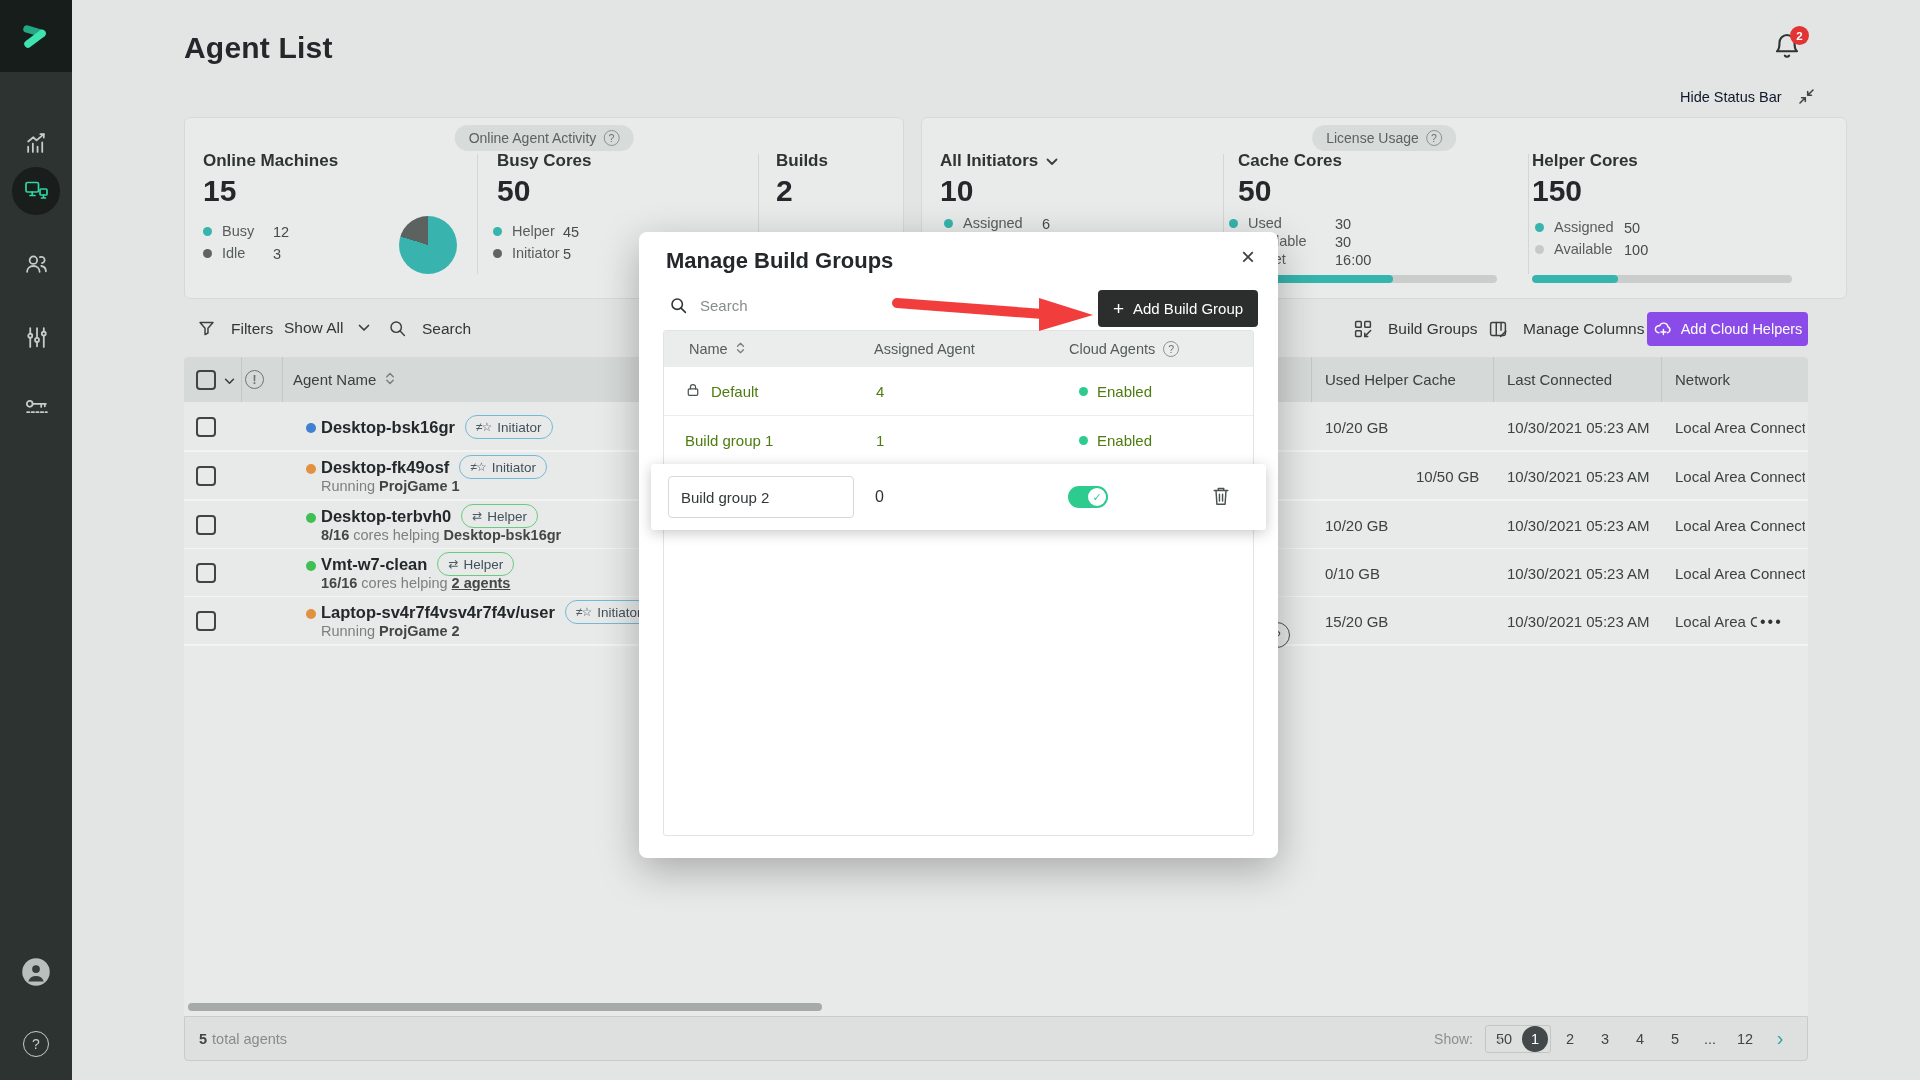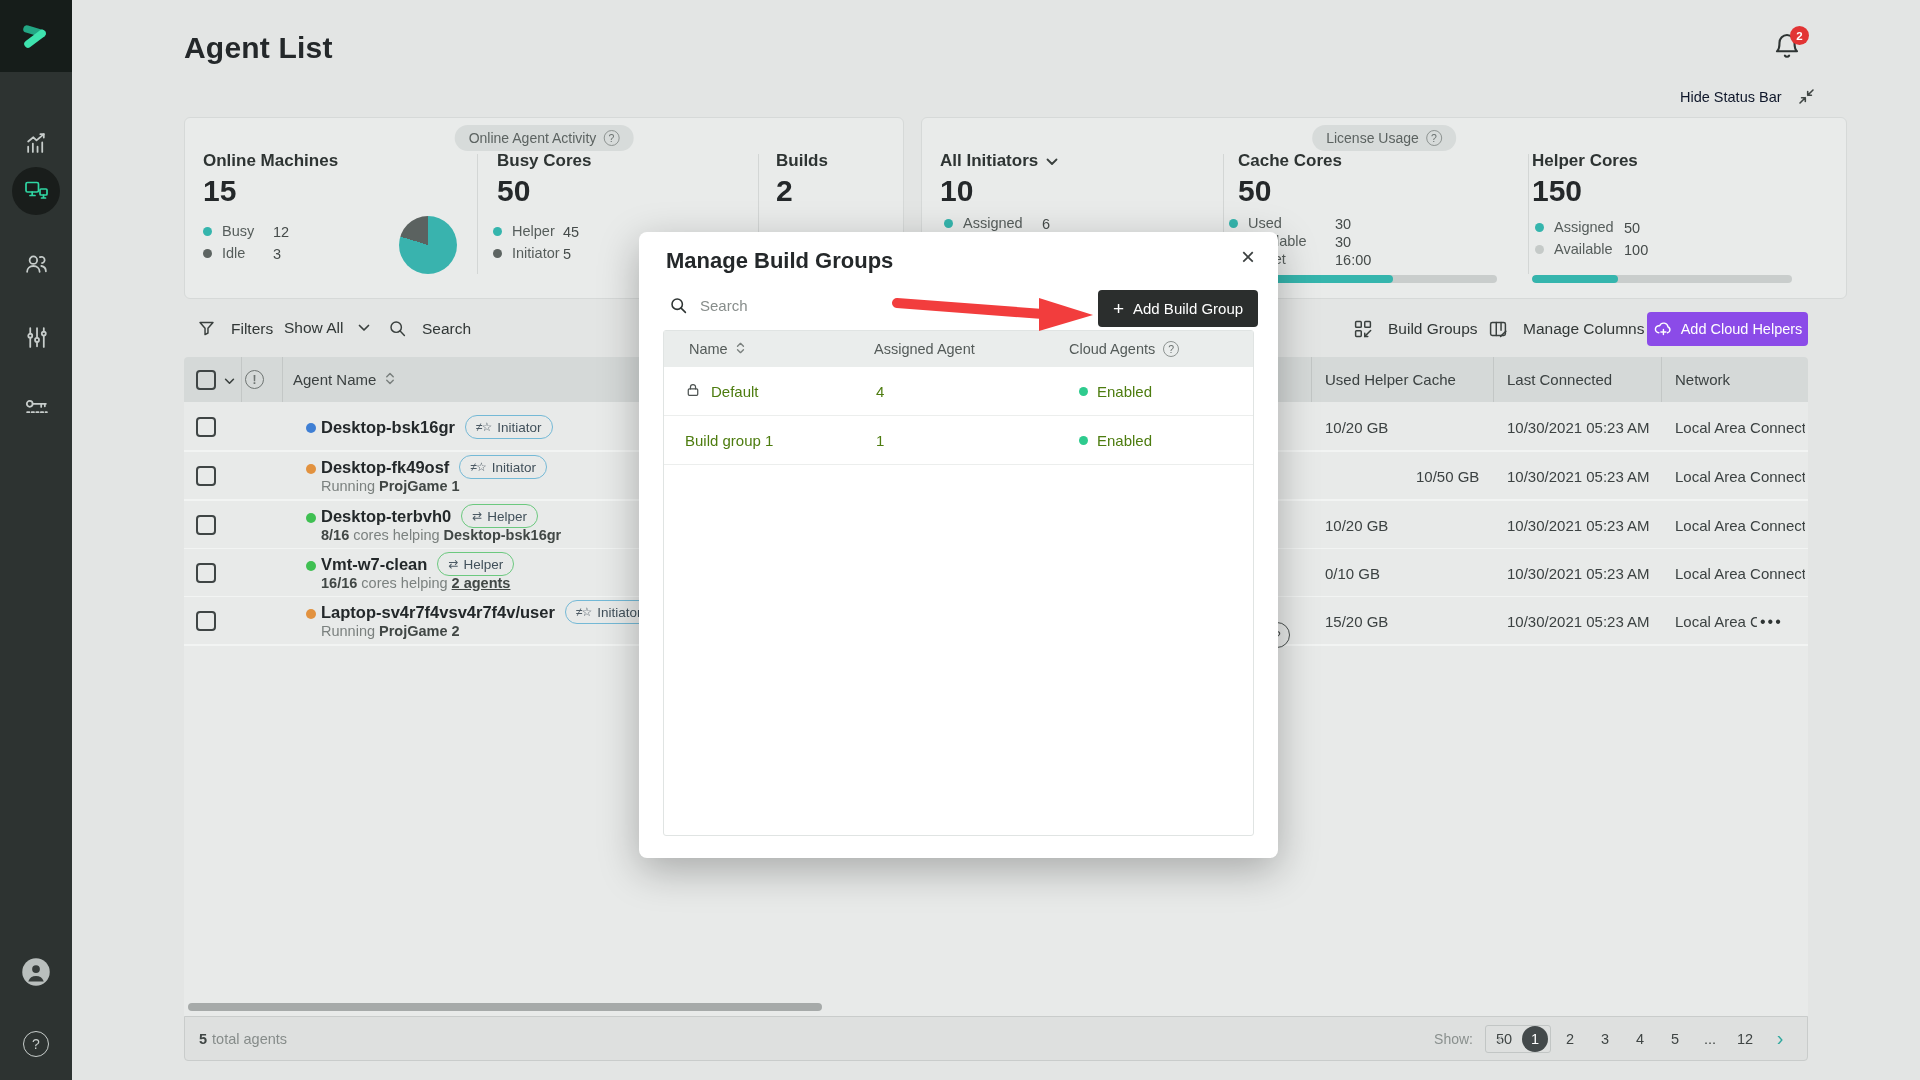--- a/index.html
+++ b/index.html
@@ -563,15 +563,27 @@
             <span>Build group 1</span>
           </div>
         <div class="mc-num">1</div>
         <div class="mc-cloud">
           <span class="gdot"></span>
           <span>Enabled</span>
         </div>
       </div>
     </div>
 
+    <div class="mrow3">
+      <input type="text" value="Build group 2" style="">
+      <div class="mc-num">0</div>
+      <div class="toggle">
+        <div class="knob">✓</div>
+      </div>
+      <div class="trash">
+        <svg width="20" height="22" viewBox="0 0 22 24">
+          <path d="M3.5 6h15M8 6V3.8h6V6M5.5 6l1 15h9l1-15M9.3 10v7.5M12.7 10v7.5"></path>
+        </svg>
+      </div>
+    </div>
   </div>
 
 </div>
 
 </body></html>

